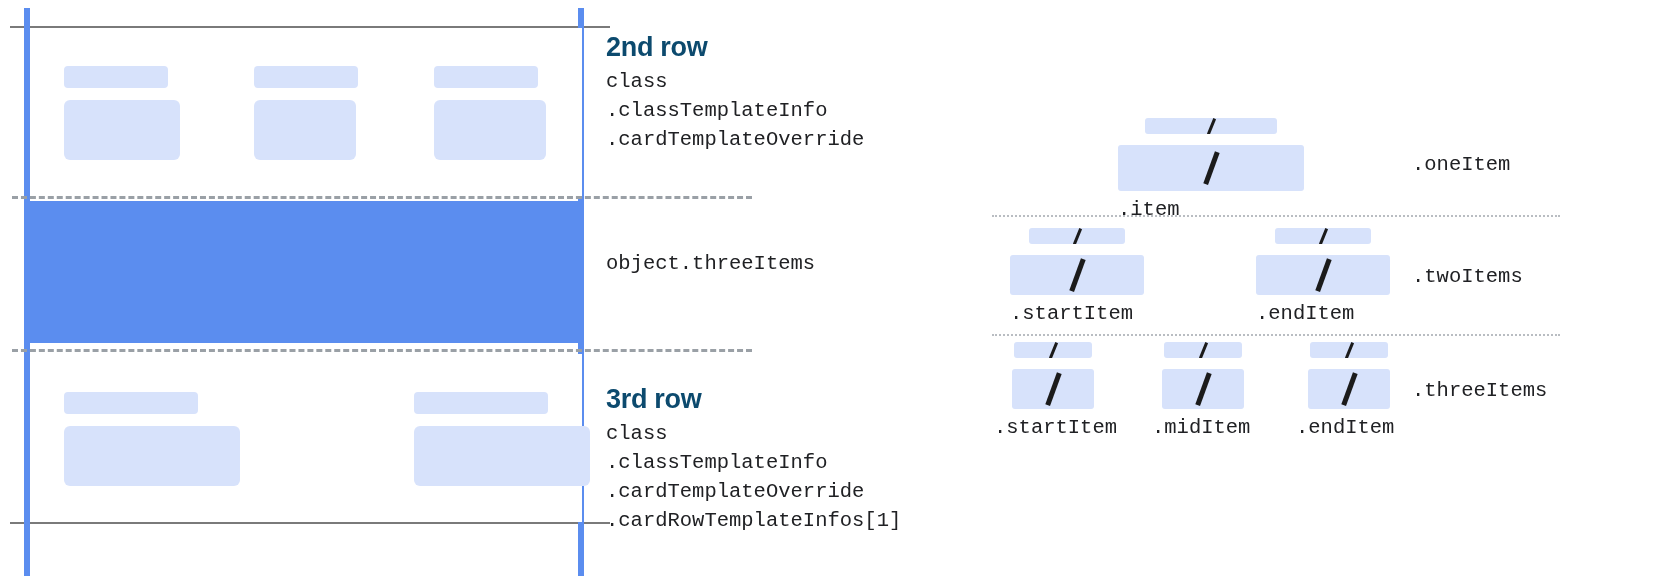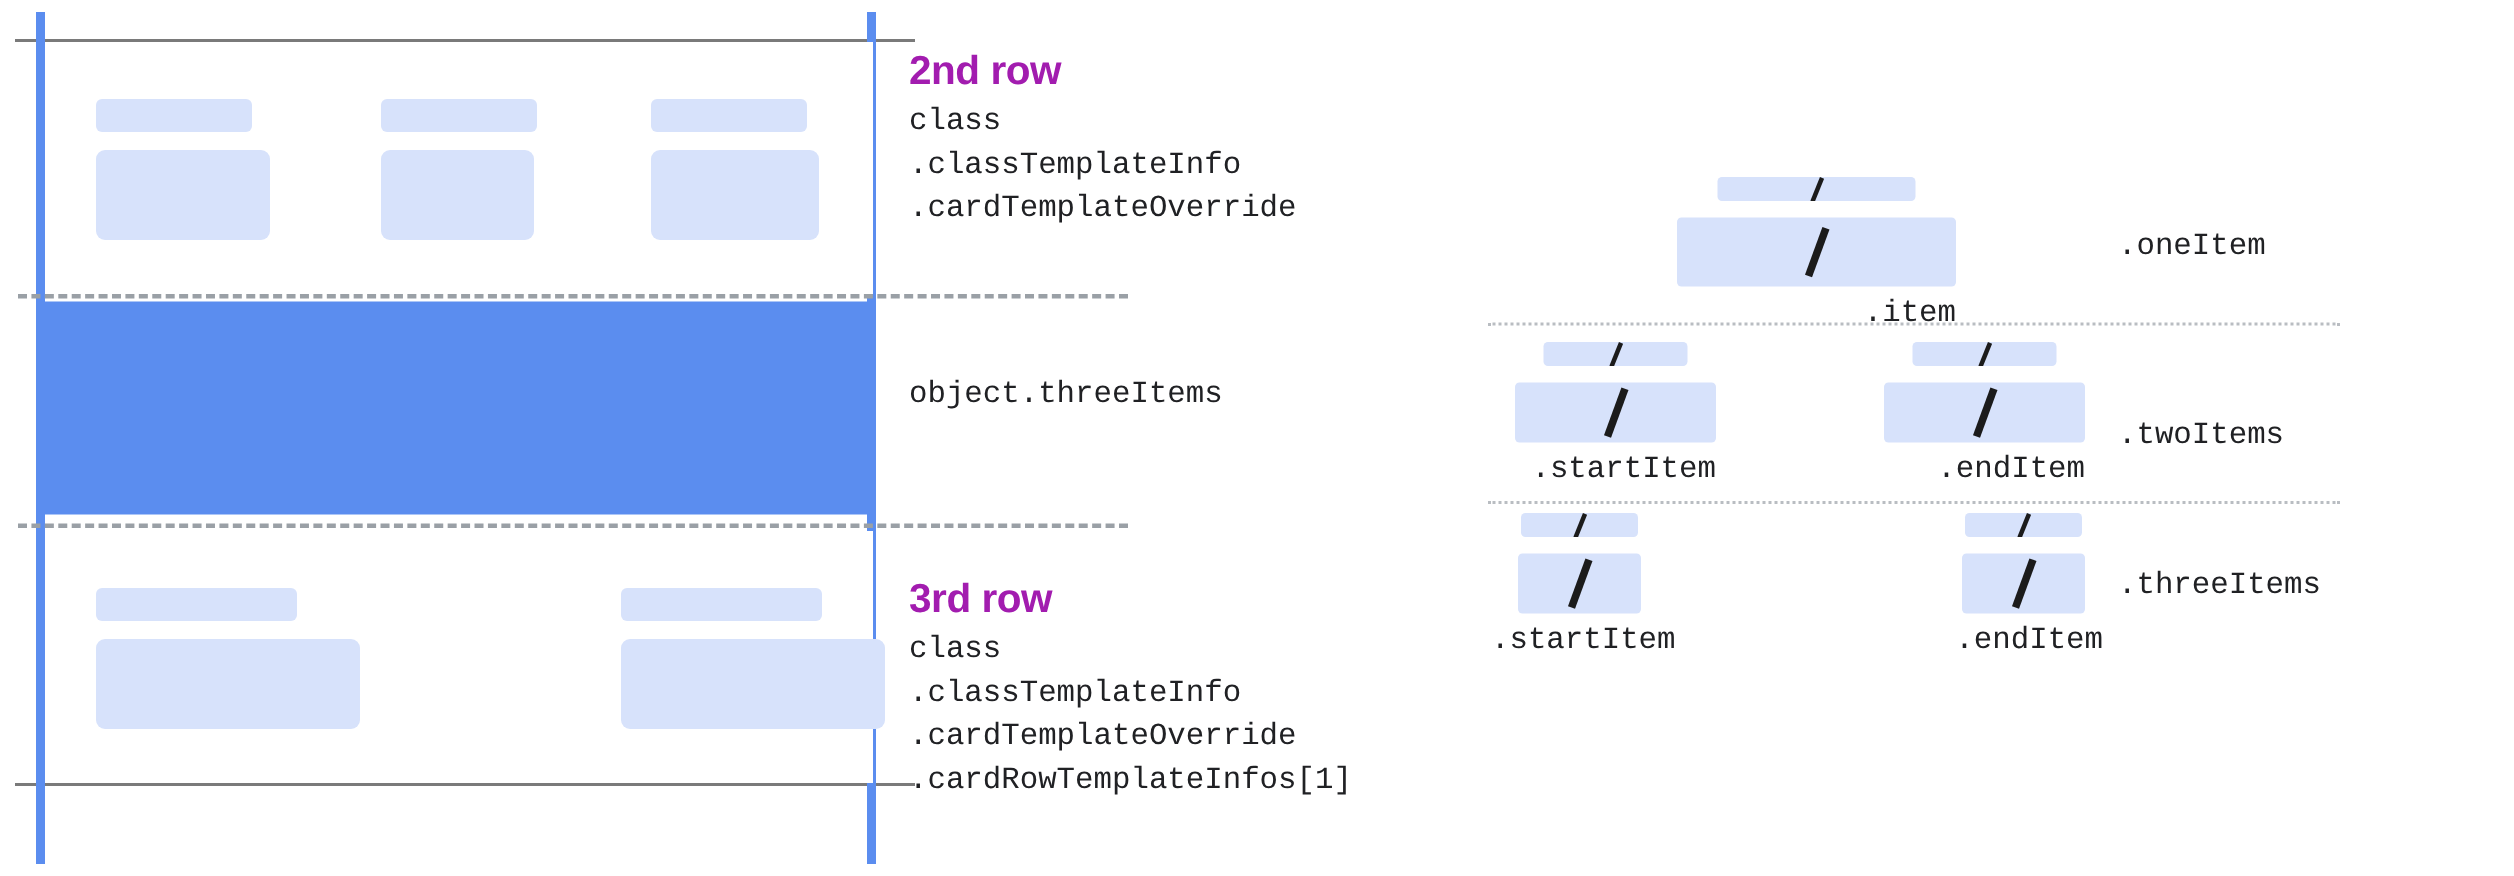--- a/index.html
+++ b/index.html
@@ -88,21 +88,21 @@
 
   
   .note {
     position: absolute;
     color: #202124;
   }
   .note-title {
     font-family: "Liberation Sans", sans-serif;
     font-weight: bold;
     font-size: 27px;
-    color: #a21caf;
+    color: #0c4a6e;
     line-height: 34px;
     margin: 0 0 3px 0;
     letter-spacing: -0.3px;
   }
   .note-code {
     font-family: "Liberation Mono", monospace;
     font-size: 20.5px;
     line-height: 29px;
     color: #202124;
     white-space: pre;
@@ -164,21 +164,21 @@
     margin-left: -2.25px;
     margin-top: -17px;
     transform: rotate(20deg);
   }
 
   .item-caption {
     font-family: "Liberation Mono", monospace;
     font-size: 20.5px;
     line-height: 24px;
     color: #202124;
-    text-align: right;
+    text-align: left;
     margin-top: 7px;
     white-space: pre;
   }
 
   .group-label {
     position: absolute;
     font-family: "Liberation Mono", monospace;
     font-size: 20.5px;
     line-height: 24px;
     color: #202124;
@@ -276,34 +276,43 @@
 
     <div class="item-cell" style="left:296px; top:228px; width:134px;">
       <div class="item-top" style="width:96px; margin:0 auto;">
         <span class="slash s-small"></span>
       </div>
       <div class="item-main" style="width:134px; height:40px;">
         <span class="slash s-big"></span>
       </div>
       <div class="item-caption">.endItem</div>
     </div>
-    <div class="group-label" style="left:452px; top:279px;">.twoItems</div>
+    <div class="group-label" style="left:452px; top:265px;">.twoItems</div>
 
     <div class="items-sep s2"></div>
 
     <div class="item-cell" style="left:52px; top:342px; width:82px;">
       <div class="item-top" style="width:78px; margin:0 auto;">
         <span class="slash s-small"></span>
       </div>
       <div class="item-main" style="width:82px; height:40px;">
         <span class="slash s-big"></span>
       </div>
       <div class="item-caption" style="margin-left:-18px; width:118px;">.startItem</div>
     </div>
 
+    <div class="item-cell" style="left:202px; top:342px; width:82px;">
+      <div class="item-top" style="width:78px; margin:0 auto;">
+        <span class="slash s-small"></span>
+      </div>
+      <div class="item-main" style="width:82px; height:40px;">
+        <span class="slash s-big"></span>
+      </div>
+      <div class="item-caption" style="margin-left:-10px; width:102px;">.midItem</div>
+    </div>
 
     <div class="item-cell" style="left:348px; top:342px; width:82px;">
       <div class="item-top" style="width:78px; margin:0 auto;">
         <span class="slash s-small"></span>
       </div>
       <div class="item-main" style="width:82px; height:40px;">
         <span class="slash s-big"></span>
       </div>
       <div class="item-caption" style="margin-left:-12px; width:106px;">.endItem</div>
     </div>

